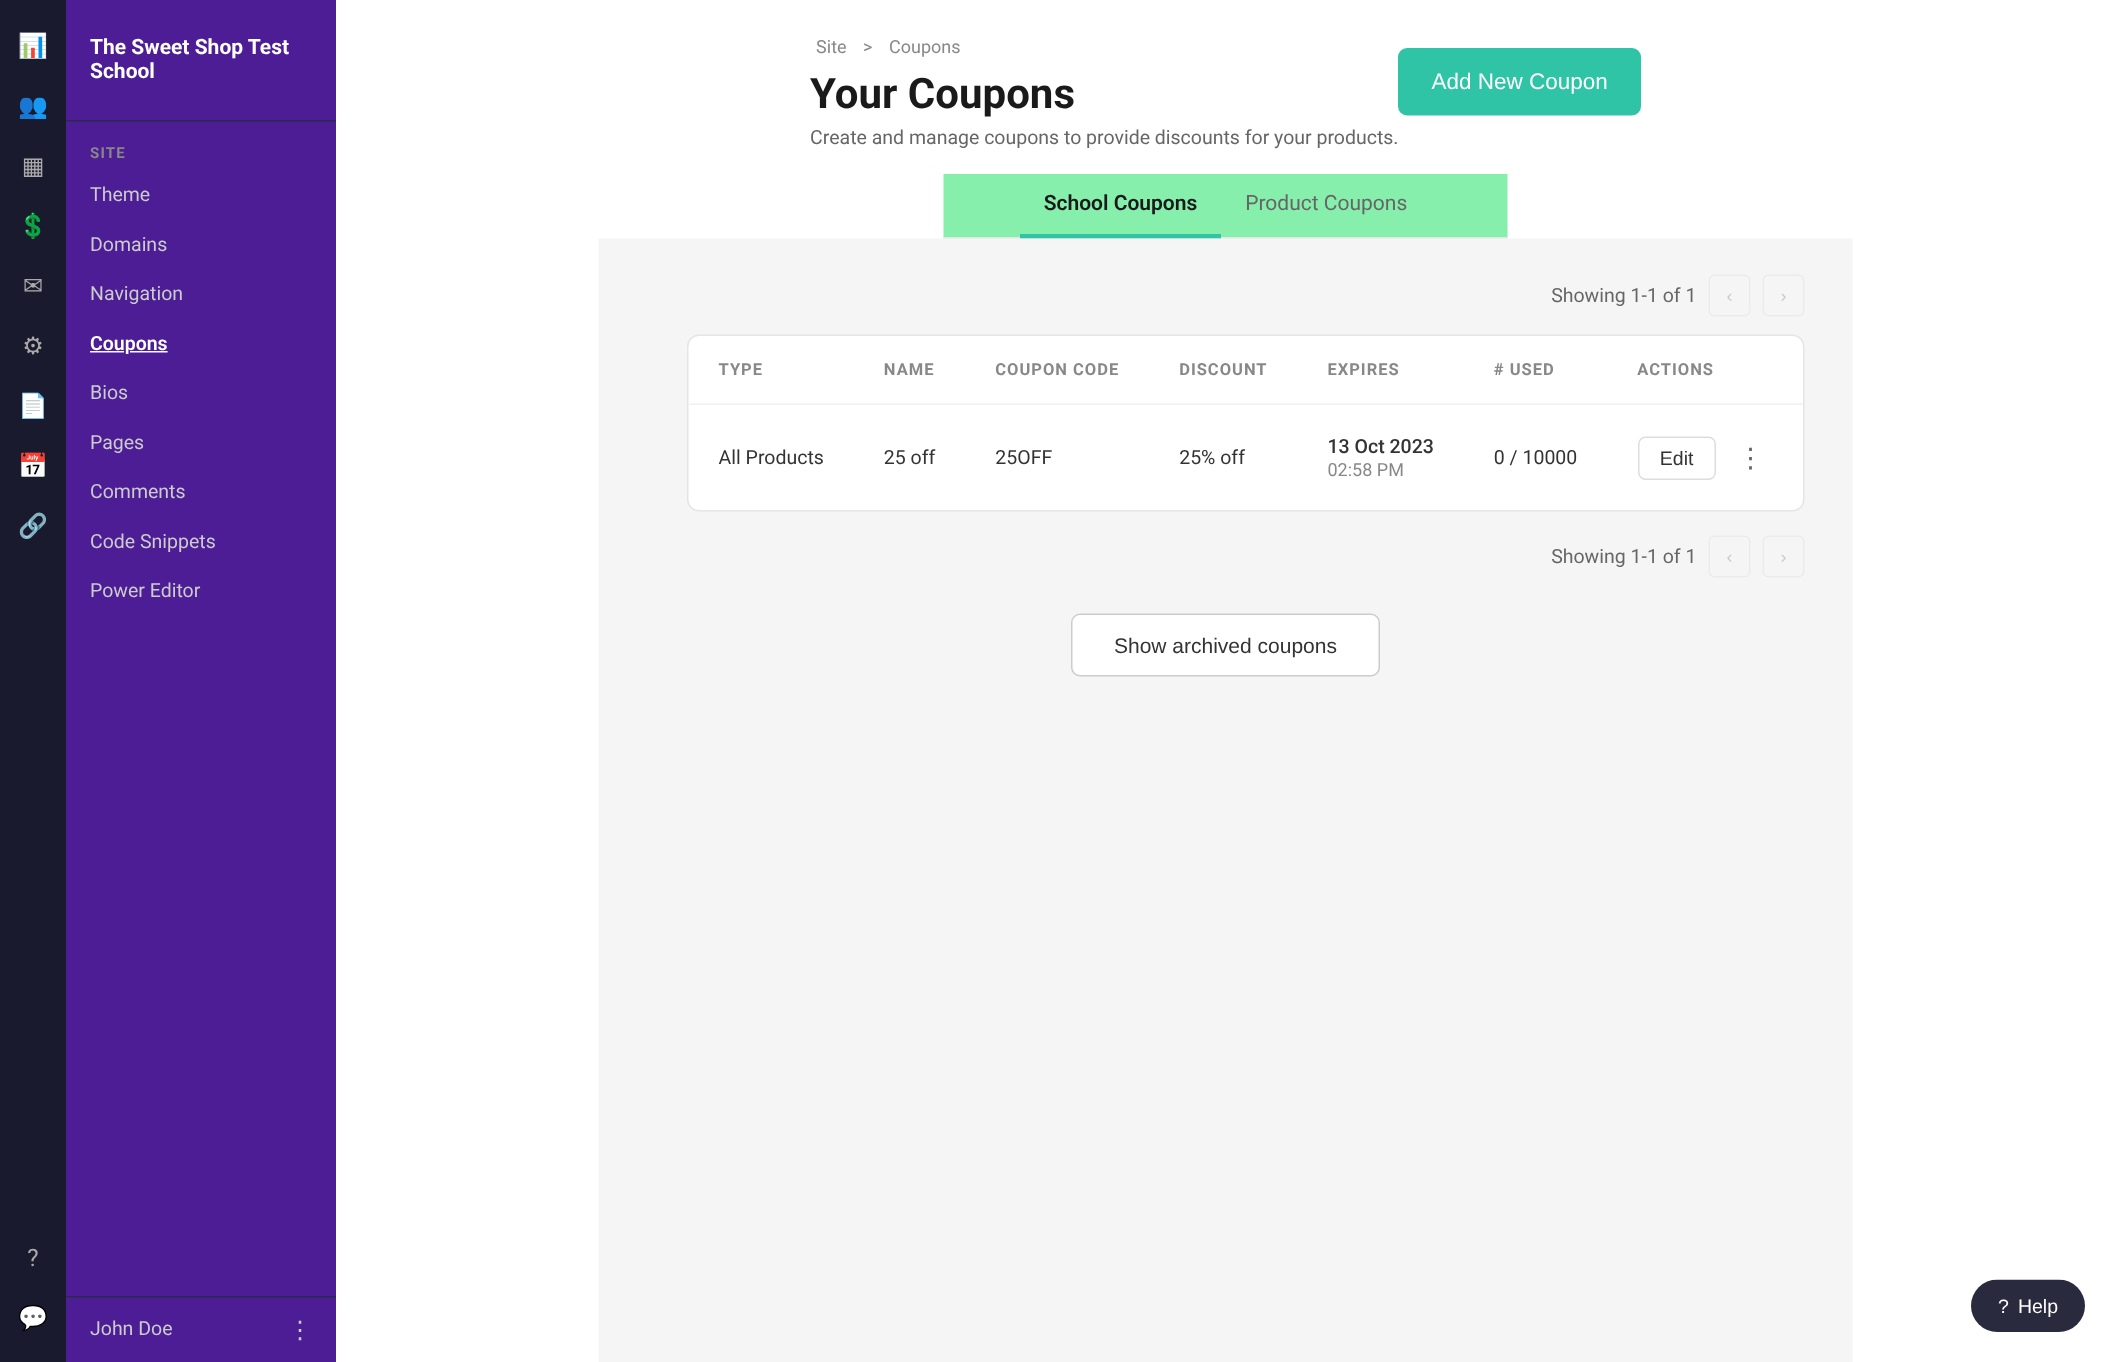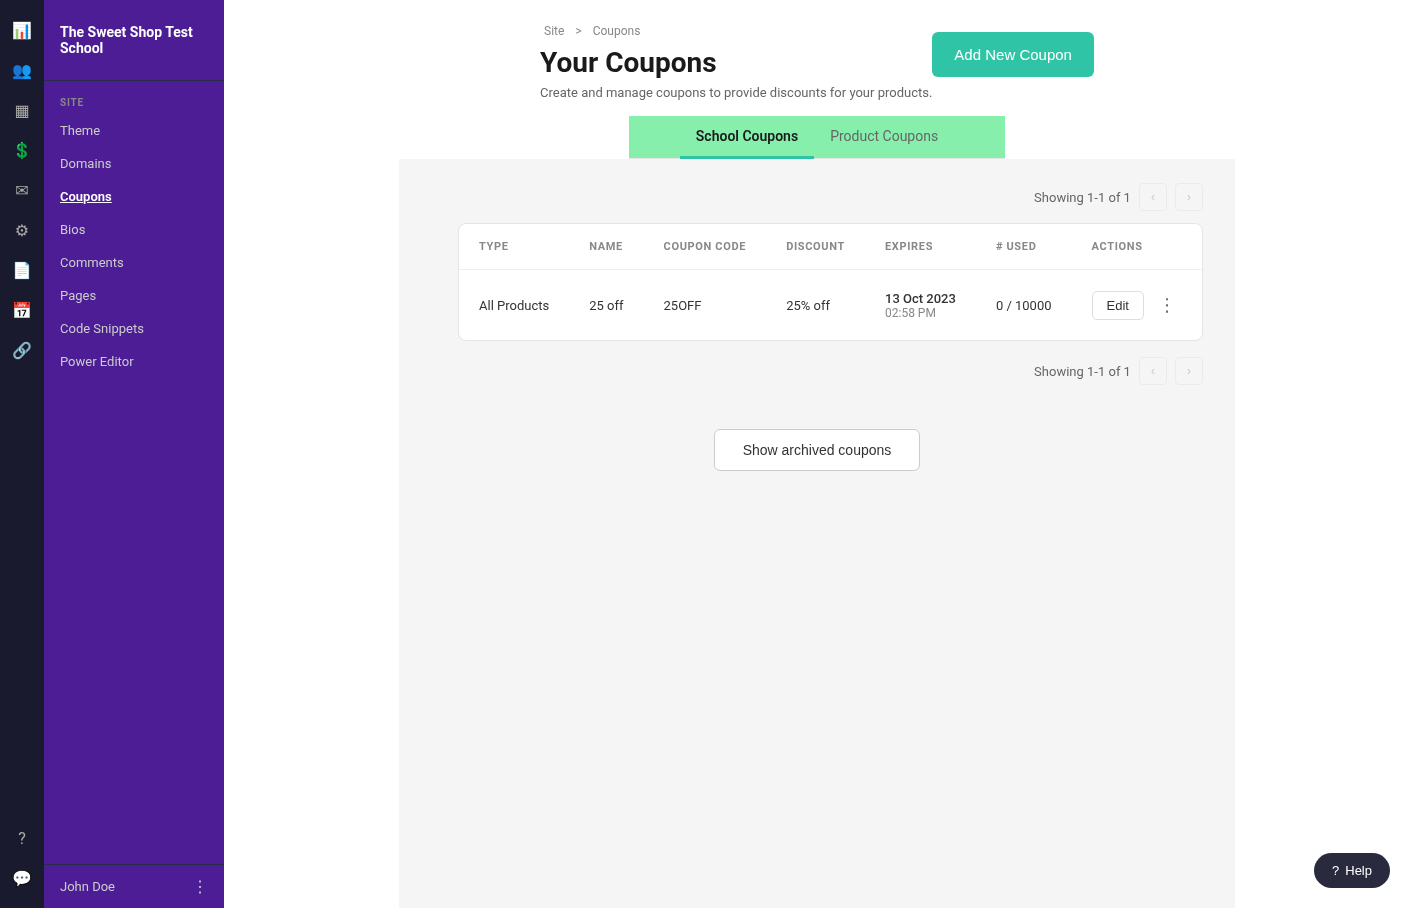--- a/index.html
+++ b/index.html
@@ -251,21 +251,20 @@
       margin-top: 24px;
     }
     .show-archived-btn {
       background: #fff;
       border: 1px solid #ccc;
       border-radius: 6px;
       padding: 12px 28px;
       font-size: 14px;
       cursor: pointer;
       color: #333;
-      margin-top: 20px;
     }
 
     
     .help-btn {
       position: fixed;
       bottom: 20px;
       right: 20px;
       background: #2a2a3e;
       color: #fff;
       border: none;
@@ -299,31 +298,34 @@
 
 <div class="main-sidebar">
   <div class="sidebar-logo">The Sweet Shop Test School</div>
   <div class="sidebar-section-label">SITE</div>
   <div class="sidebar-item">
     <span>Theme</span>
   </div>
   <div class="sidebar-item">
     <span>Domains</span>
   </div>
+  <div class="sidebar-item">
+    <span>Navigation</span>
+  </div>
   <div class="sidebar-item active">
     <span>Coupons</span>
   </div>
   <div class="sidebar-item">
     <span>Bios</span>
   </div>
   <div class="sidebar-item">
+    <span>Pages</span>
+  </div>
+  <div class="sidebar-item">
     <span>Comments</span>
-  </div>
-  <div class="sidebar-item">
-    <span>Pages</span>
   </div>
   <div class="sidebar-item">
     <span>Code Snippets</span>
   </div>
   <div class="sidebar-item">
     <span>Power Editor</span>
   </div>
   <div class="sidebar-footer">
     <span>John Doe</span>
     <span style="font-size:16px;">⋮</span>

